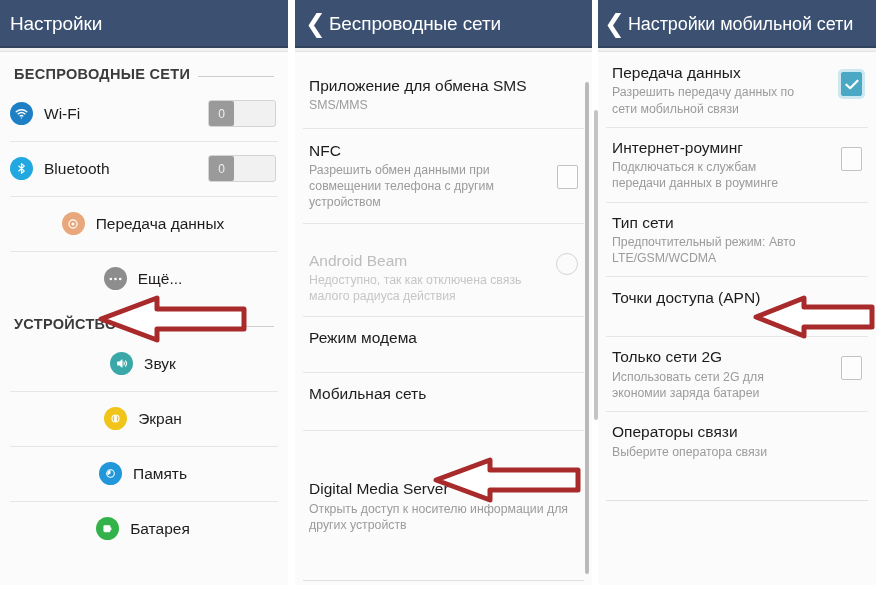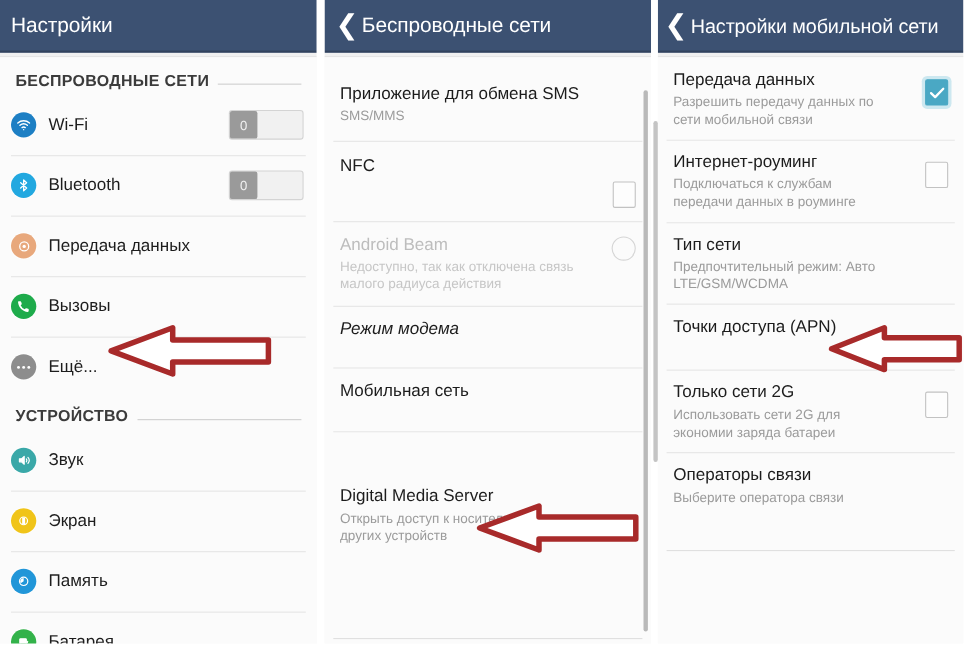--- a/index.html
+++ b/index.html
@@ -110,20 +110,21 @@
     margin-top: 4px;
   }
 
   
   .srow {
     position: relative;
     display: flex;
     align-items: center;
     height: 55px;
     padding: 0 12px 0 10px;
+    justify-content: center;
   }
   .srow + .srow::before,
   .srow.ruled::before {
     content: "";
     position: absolute;
     left: 10px; right: 10px; top: 0;
     height: 1px;
     background: #e6e6e6;
   }
   .srow .row-title {
@@ -305,28 +306,20 @@
       <div class="srow">
         <span class="cicon" style="background:#e8a87c;">
           <svg width="14" height="14" viewBox="0 0 24 24" fill="none" stroke="#ffffff" stroke-width="2">
             <circle cx="12" cy="12" r="7"></circle>
             <circle cx="12" cy="12" r="2.6" fill="#ffffff" stroke="none"></circle>
           </svg>
         </span>
         <span class="row-title">Передача данных</span>
       </div>
 
-      <div class="srow">
-        <span class="cicon" style="background:#1eab4b;">
-          <svg width="13" height="13" viewBox="0 0 24 24" fill="#ffffff">
-            <path d="M6.6 3.5c.6 0 1.1.4 1.3 1l.9 3a1.4 1.4 0 0 1-.4 1.4L7 10.2a12 12 0 0 0 6.8 6.8l1.3-1.4a1.4 1.4 0 0 1 1.4-.4l3 .9c.6.2 1 .7 1 1.3V20c0 .8-.7 1.5-1.5 1.4C10.4 20.7 3.3 13.6 2.6 5 2.5 4.2 3.2 3.5 4 3.5z"></path>
-          </svg>
-        </span>
-        <span class="row-title">Вызовы</span>
-      </div>
 
       <div class="srow">
         <span class="cicon" style="background:#8d8d8d;">
           <svg width="15" height="6" viewBox="0 0 24 8" fill="#ffffff">
             <circle cx="4.5" cy="4" r="2.1"></circle>
             <circle cx="12" cy="4" r="2.1"></circle>
             <circle cx="19.5" cy="4" r="2.1"></circle>
           </svg>
         </span>
         <span class="row-title">Ещё...</span>
@@ -400,33 +393,34 @@
       <div class="drow" style="padding-top:10px;padding-bottom:14px;">
         <span class="texts">
           <span class="d-title" style="display:block;">Приложение для обмена SMS</span>
           <span class="d-sub" style="display:block;">SMS/MMS</span>
         </span>
       </div>
 
       <div class="drow divided" style="padding-top:13px;padding-bottom:12px;">
         <span class="texts">
           <span class="d-title" style="display:block;">NFC</span>
+          <span class="d-sub" style="display:block;max-width:200px;">Разрешить обмен данными при совмещении телефона с другим устройством</span>
         </span>
         <span class="cbox" style="margin-top:24px;"></span>
       </div>
 
-      <div class="drow divided disabled" style="padding-top:12px;padding-bottom:12px;">
+      <div class="drow divided disabled" style="padding-top:28px;padding-bottom:12px;">
         <span class="texts">
           <span class="d-title" style="display:block;">Android Beam</span>
           <span class="d-sub" style="display:block;">Недоступно, так как отключена связь малого радиуса действия</span>
         </span>
         <span class="cbox circle" style="margin-top:2px;"></span>
       </div>
 
-      <div class="drow divided tall" style="min-height:56px;font-style:italic;">
+      <div class="drow divided tall" style="min-height:56px;">
         <span class="texts">
           <span class="d-title" style="display:block;">Режим модема</span>
         </span>
       </div>
 
 
       <div class="drow divided tall" style="min-height:58px;">
         <span class="texts">
           <span class="d-title" style="display:block;">Мобильная сеть</span>
         </span>

